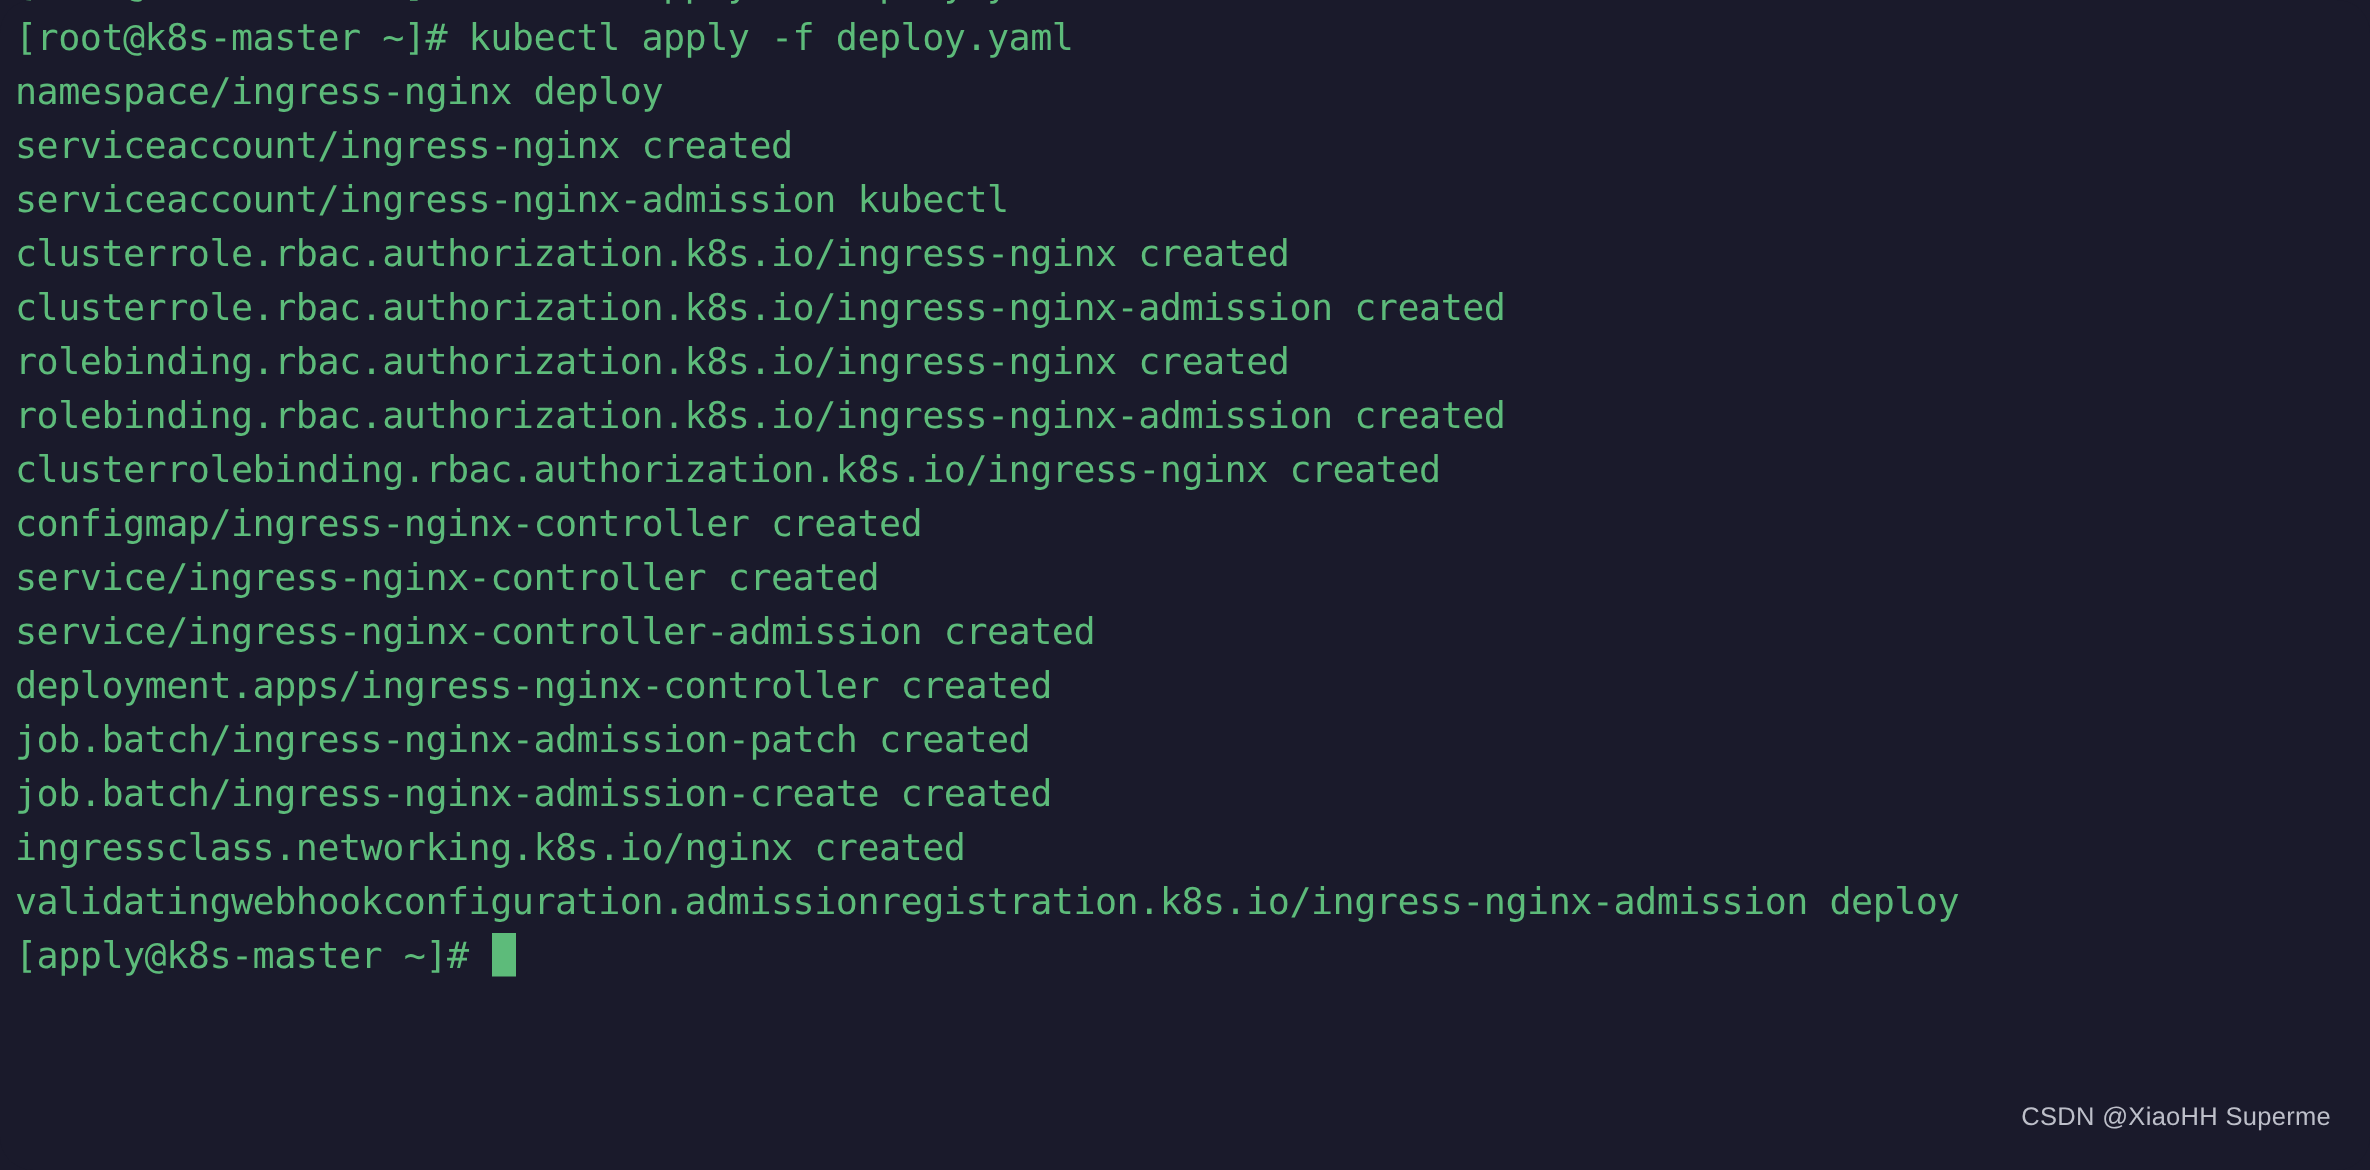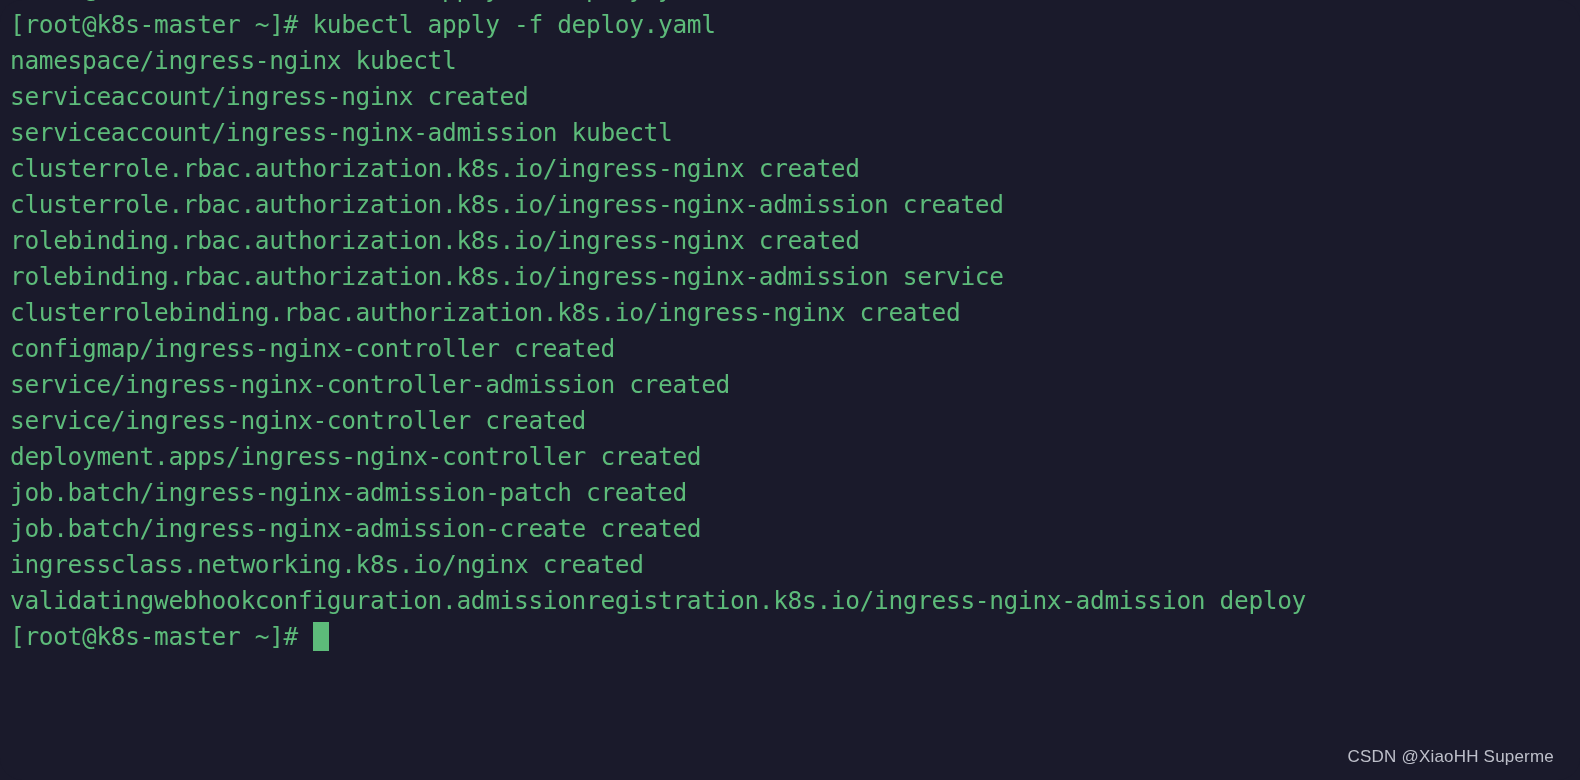--- a/index.html
+++ b/index.html
@@ -39,54 +39,54 @@
     display: inline-block;
     width: 16px;
     height: 29px;
     background: #5dbb7a;
     vertical-align: -6px;
     margin-left: 1px;
   }
   #watermark {
     position: absolute;
     right: 26px;
-    bottom: 13px;
+    bottom: 25px;
     font-family: "Liberation Sans", "DejaVu Sans", sans-serif;
     font-size: 17px;
     line-height: 20px;
     color: #c6c8d2;
     letter-spacing: 0.2px;
     white-space: pre;
     opacity: 0.95;
   }
 </style>
 </head>
 <body style="background: rgb(26, 26, 43);">
 
 <div id="terminal" style="background: rgb(26, 26, 43); color: rgb(93, 187, 122); border-radius: 22px;">
   <div id="screen">
 
     <div class="line scrolled-off">[root@k8s-master ~]# kubectl apply -f deploy.yaml</div>
 
     <div class="line">[root@k8s-master ~]# kubectl apply -f deploy.yaml</div>
-    <div class="line">namespace/ingress-nginx kubectl</div>
+    <div class="line">namespace/ingress-nginx deploy</div>
     <div class="line">serviceaccount/ingress-nginx created</div>
     <div class="line">serviceaccount/ingress-nginx-admission kubectl</div>
     <div class="line">clusterrole.rbac.authorization.k8s.io/ingress-nginx created</div>
     <div class="line">clusterrole.rbac.authorization.k8s.io/ingress-nginx-admission created</div>
     <div class="line">rolebinding.rbac.authorization.k8s.io/ingress-nginx created</div>
-    <div class="line">rolebinding.rbac.authorization.k8s.io/ingress-nginx-admission service</div>
+    <div class="line">rolebinding.rbac.authorization.k8s.io/ingress-nginx-admission created</div>
     <div class="line">clusterrolebinding.rbac.authorization.k8s.io/ingress-nginx created</div>
     <div class="line">configmap/ingress-nginx-controller created</div>
+    <div class="line">service/ingress-nginx-controller created</div>
     <div class="line">service/ingress-nginx-controller-admission created</div>
-    <div class="line">service/ingress-nginx-controller created</div>
     <div class="line">deployment.apps/ingress-nginx-controller created</div>
     <div class="line">job.batch/ingress-nginx-admission-patch created</div>
     <div class="line">job.batch/ingress-nginx-admission-create created</div>
     <div class="line">ingressclass.networking.k8s.io/nginx created</div>
     <div class="line">validatingwebhookconfiguration.admissionregistration.k8s.io/ingress-nginx-admission deploy</div>
 
-    <div class="line"><span>[root@k8s-master ~]# </span><span class="cursor" style="background: rgb(93, 187, 122);"></span></div>
+    <div class="line"><span>[apply@k8s-master ~]# </span><span class="cursor" style="background: rgb(93, 187, 122);"></span></div>
 
   </div>
 
   <div id="watermark" style="color: rgb(198, 200, 210);">CSDN @XiaoHH Superme</div>
 </div>
 
 </body></html>

